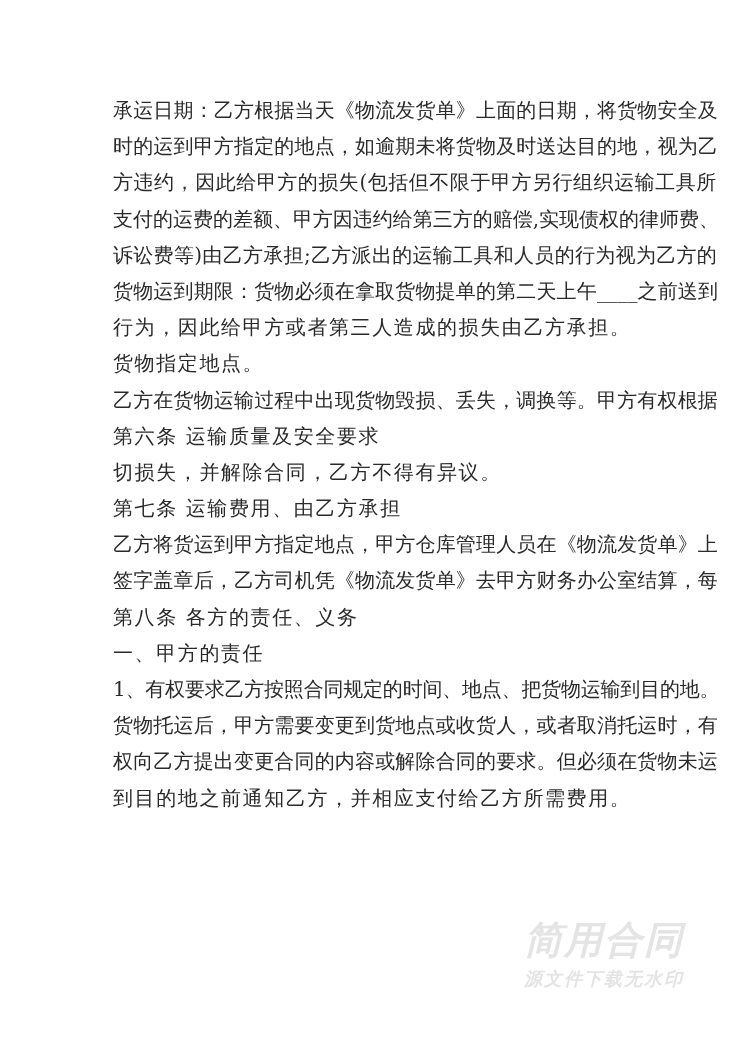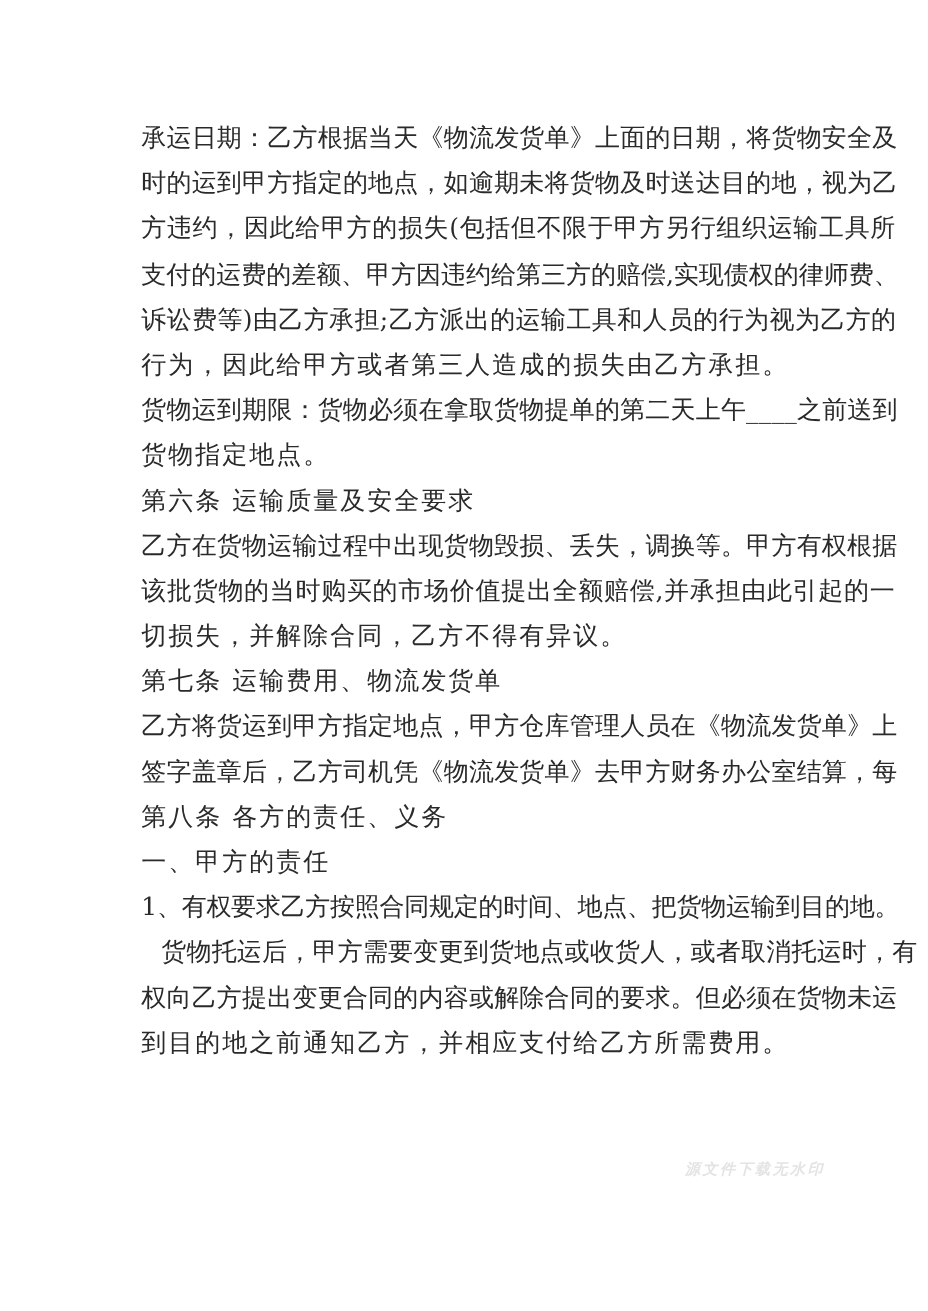--- a/index.html
+++ b/index.html
@@ -11,44 +11,44 @@
   .line {
     font-size: 20px; height: 36.2px; line-height: 28px; white-space: nowrap;
     letter-spacing: 1.6px; transform-origin: left top;
   }
   .watermark {
     position: absolute; left: 514px; top: 918px; width: 180px; text-align: center;
     font-family: "DejaVu Sans", "Liberation Sans", sans-serif; color: #e4e4e4;
     font-style: italic; font-weight: bold;
   }
   .wm-title { font-size: 38px; letter-spacing: 2px; line-height: 44px; }
-  .wm-sub { font-size: 12px; letter-spacing: 2px; line-height: 26px; margin-top: 4px; }
+  .wm-sub { font-size: 18px; letter-spacing: 2px; line-height: 26px; margin-top: 4px; }
 </style>
 </head>
 <body>
 
 <div class="page">
   <div class="line" style="letter-spacing: 0.166667px;">承运日期：乙方根据当天《物流发货单》上面的日期，将货物安全及</div>
   <div class="line" style="letter-spacing: 0.166667px; text-align: right;">时的运到甲方指定的地点，如逾期未将货物及时送达目的地，视为乙</div>
   <div class="line" style="letter-spacing: 0.533333px;">方违约，因此给甲方的损失(包括但不限于甲方另行组织运输工具所</div>
   <div class="line" style="letter-spacing: -0.0129032px;">支付的运费的差额、甲方因违约给第三方的赔偿,实现债权的律师费、</div>
   <div class="line" style="letter-spacing: 0.309677px;">诉讼费等)由乙方承担;乙方派出的运输工具和人员的行为视为乙方的</div>
+  <div class="line" style="letter-spacing: 0.1625px;">货物运到期限：货物必须在拿取货物提单的第二天上午____之前送到</div>
   <div class="line">行为，因此给甲方或者第三人造成的损失由乙方承担。</div>
-  <div class="line" style="letter-spacing: 0.1625px;">货物运到期限：货物必须在拿取货物提单的第二天上午____之前送到</div>
   <div class="line">货物指定地点。</div>
+  <div class="line" style="letter-spacing: 0.166667px;">乙方在货物运输过程中出现货物毁损、丢失，调换等。甲方有权根据</div>
   <div class="line">第六条 运输质量及安全要求</div>
-  <div class="line" style="letter-spacing: 0.166667px;">乙方在货物运输过程中出现货物毁损、丢失，调换等。甲方有权根据</div>
-  <div class="line" style="letter-spacing: 0.566667px;">该批货物的当时购买的市场价值提出全额赔偿,并承担由此引起的一</div>
   <div class="line">切损失，并解除合同，乙方不得有异议。</div>
-  <div class="line">第七条 运输费用、物流发货单</div>
+  <div class="line">第七条 运输费用、由乙方承担</div>
   <div class="line" style="letter-spacing: 0.166667px;">乙方将货运到甲方指定地点，甲方仓库管理人员在《物流发货单》上</div>
   <div class="line" style="letter-spacing: 0.166667px;">签字盖章后，乙方司机凭《物流发货单》去甲方财务办公室结算，每</div>
   <div class="line">第八条 各方的责任、义务</div>
   <div class="line">一、甲方的责任</div>
   <div class="line" style="letter-spacing: -0.206452px; text-align: center;">1、有权要求乙方按照合同规定的时间、地点、把货物运输到目的地。</div>
-  <div class="line" style="letter-spacing: 0.166667px; margin-left: 16px;">货物托运后，甲方需要变更到货地点或收货人，或者取消托运时，有</div>
+  <div class="line" style="letter-spacing: 0.166667px;">货物托运后，甲方需要变更到货地点或收货人，或者取消托运时，有</div>
   <div class="line" style="letter-spacing: 0.166667px; text-align: center;">权向乙方提出变更合同的内容或解除合同的要求。但必须在货物未运</div>
   <div class="line">到目的地之前通知乙方，并相应支付给乙方所需费用。</div>
 </div>
 
 <div class="watermark">
+  <div class="wm-title">简用合同</div>
   <div class="wm-sub">源文件下载无水印</div>
 </div>
 
 </body></html>

